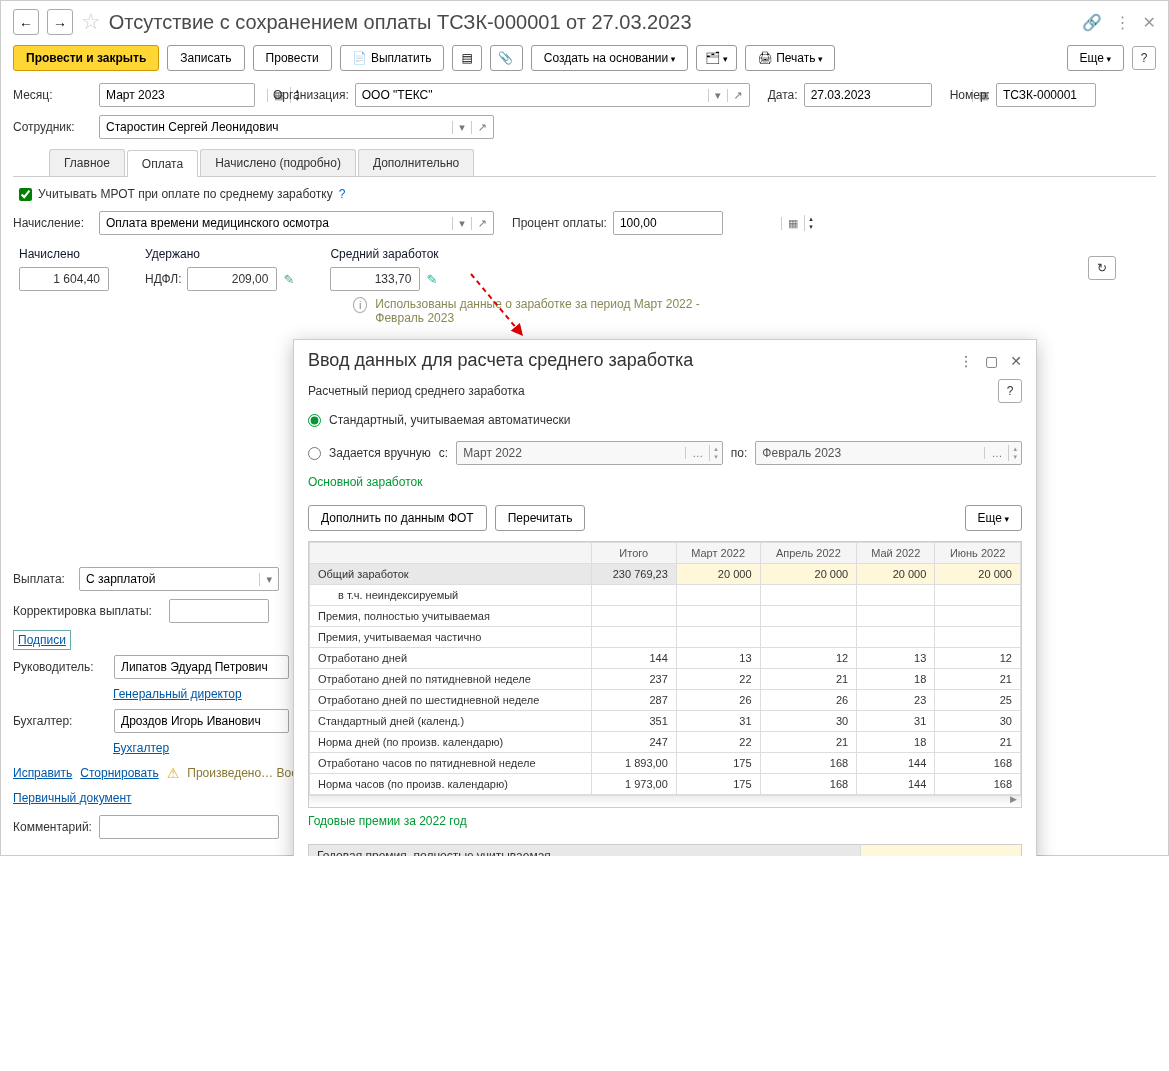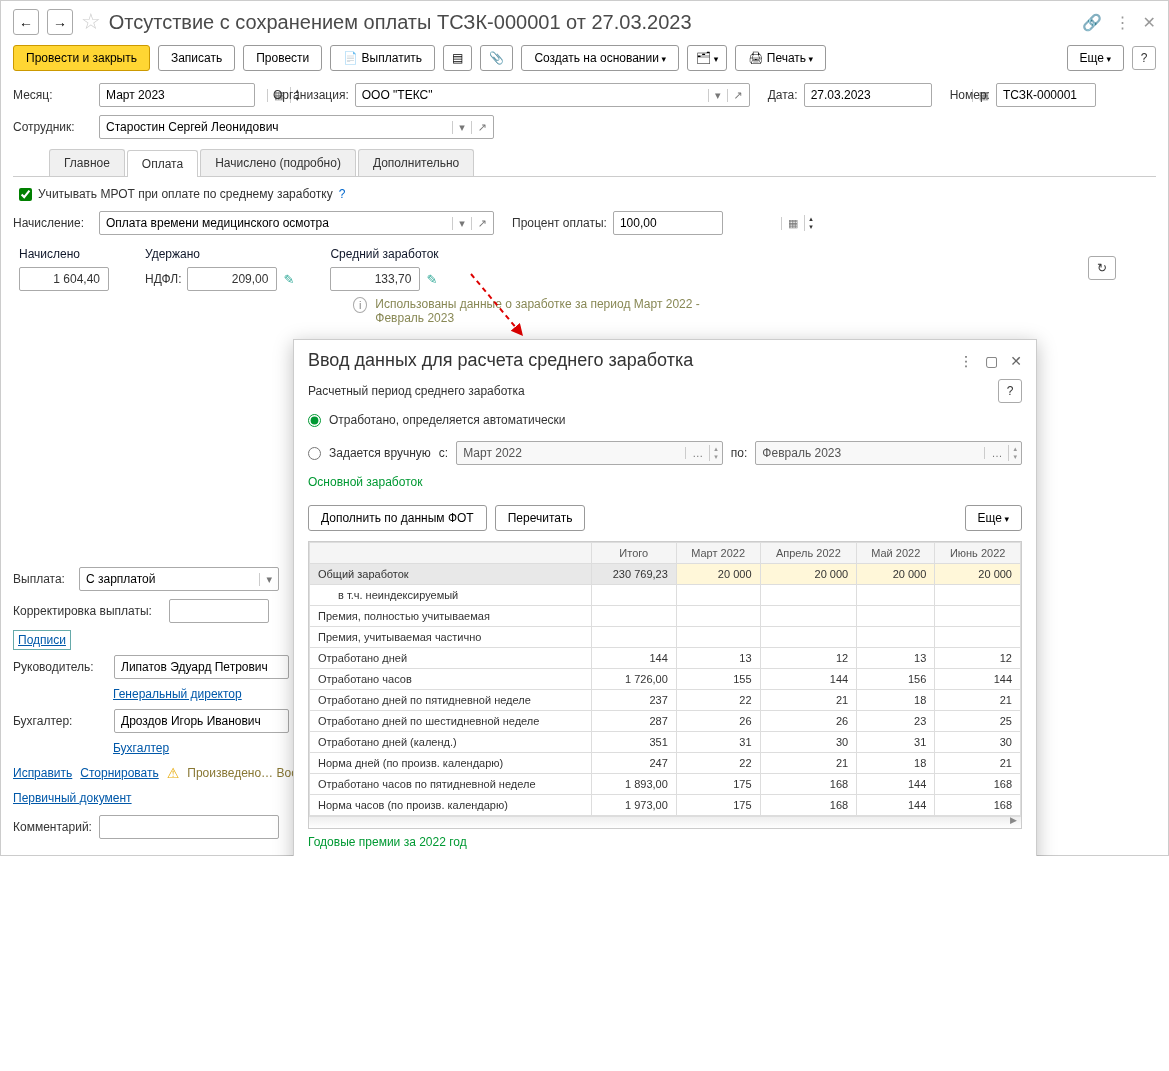--- a/index.html
+++ b/index.html
@@ -5,21 +5,21 @@
 * { box-sizing: border-box; margin: 0; padding: 0; }
 body { font-family: Arial, sans-serif; font-size: 12px; background: #fff; color: #333; width: 1169px; }
 .main-window { border: 1px solid #ccc; padding: 8px 12px; position: relative; }
 .titlebar { display: flex; align-items: center; gap: 8px; margin-bottom: 10px; }
 .navbtn { border: 1px solid #aaa; background: #fff; width: 26px; height: 26px; border-radius: 3px; cursor: pointer; font-size: 14px; }
 .star { color: #ccc; font-size: 22px; }
 .title { font-size: 20px; color: #4a4a4a; flex: 1; }
 .tb-icons { display: flex; gap: 12px; color: #999; font-size: 16px; }
 .toolbar { display: flex; align-items: center; gap: 8px; margin-bottom: 12px; }
 .btn { border: 1px solid #999; background: #fff; border-radius: 3px; padding: 5px 12px; cursor: pointer; font-size: 12px; }
-.btn.primary { background: #ffd633; border-color: #cc9900; font-weight: normal; }
+.btn.primary { background: #ffd633; border-color: #cc9900; font-weight: bold; }
 .btn.icon-only { padding: 5px 8px; min-width: 28px; }
 .btn.dd::after { content: " ▾"; font-size: 9px; }
 .spacer { flex: 1; }
 .form-row { display: flex; align-items: center; gap: 6px; margin-bottom: 8px; }
 .label { min-width: 80px; color: #333; }
 .label-sm { color: #333; }
 .input-wrap { display: flex; align-items: center; border: 1px solid #aaa; border-radius: 2px; background: #fff; min-height: 24px; }
 .input-wrap input { border: none; outline: none; padding: 3px 6px; font-size: 12px; flex: 1; background: transparent; }
 .input-wrap .ico { padding: 0 6px; color: #777; border-left: 1px solid #ccc; font-size: 11px; cursor: pointer; }
 .spinbtns { display: flex; flex-direction: column; border-left: 1px solid #ccc; }
@@ -272,21 +272,21 @@
       <span class="dlg-ico">▢</span>
       <span class="dlg-ico">✕</span>
     </div>
     <div class="dlg-body">
       <div style="display:flex;align-items:center">
         <span style="flex:1">Расчетный период среднего заработка</span>
         <span class="help-btn">?</span>
       </div>
       <div class="radio-row">
         <input type="radio" checked="" style="">
-        <span>Отработано, определяется автоматически</span>
+        <span>Стандартный, учитываемая автоматически</span>
       </div>
       <div class="radio-row period-row">
         <input type="radio" style="">
         <span>Задается вручную</span>
         <span>с:</span>
         <div class="input-wrap disabled">
           <input disabled="" value="Март 2022" style="">
           <span class="ico">…</span>
             <div class="spinbtns">
               <span>▴</span>
@@ -359,45 +359,37 @@
               </tr>
               <tr>
                 <td>Отработано дней</td>
                 <td>144</td>
                 <td>13</td>
                 <td>12</td>
                 <td>13</td>
                 <td>12</td>
               </tr>
               <tr>
-                <td>Отработано часов</td>
-                <td>1 726,00</td>
-                <td>155</td>
-                <td>144</td>
-                <td>156</td>
-                <td>144</td>
-              </tr>
-              <tr>
                 <td>Отработано дней по пятидневной неделе</td>
                 <td>237</td>
                 <td>22</td>
                 <td>21</td>
                 <td>18</td>
                 <td>21</td>
               </tr>
               <tr>
                 <td>Отработано дней по шестидневной неделе</td>
                 <td>287</td>
                 <td>26</td>
                 <td>26</td>
                 <td>23</td>
                 <td>25</td>
               </tr>
               <tr>
-                <td>Отработано дней (календ.)</td>
+                <td>Стандартный дней (календ.)</td>
                 <td>351</td>
                 <td>31</td>
                 <td>30</td>
                 <td>31</td>
                 <td>30</td>
               </tr>
               <tr>
                 <td>Норма дней (по произв. календарю)</td>
                 <td>247</td>
                 <td>22</td>

